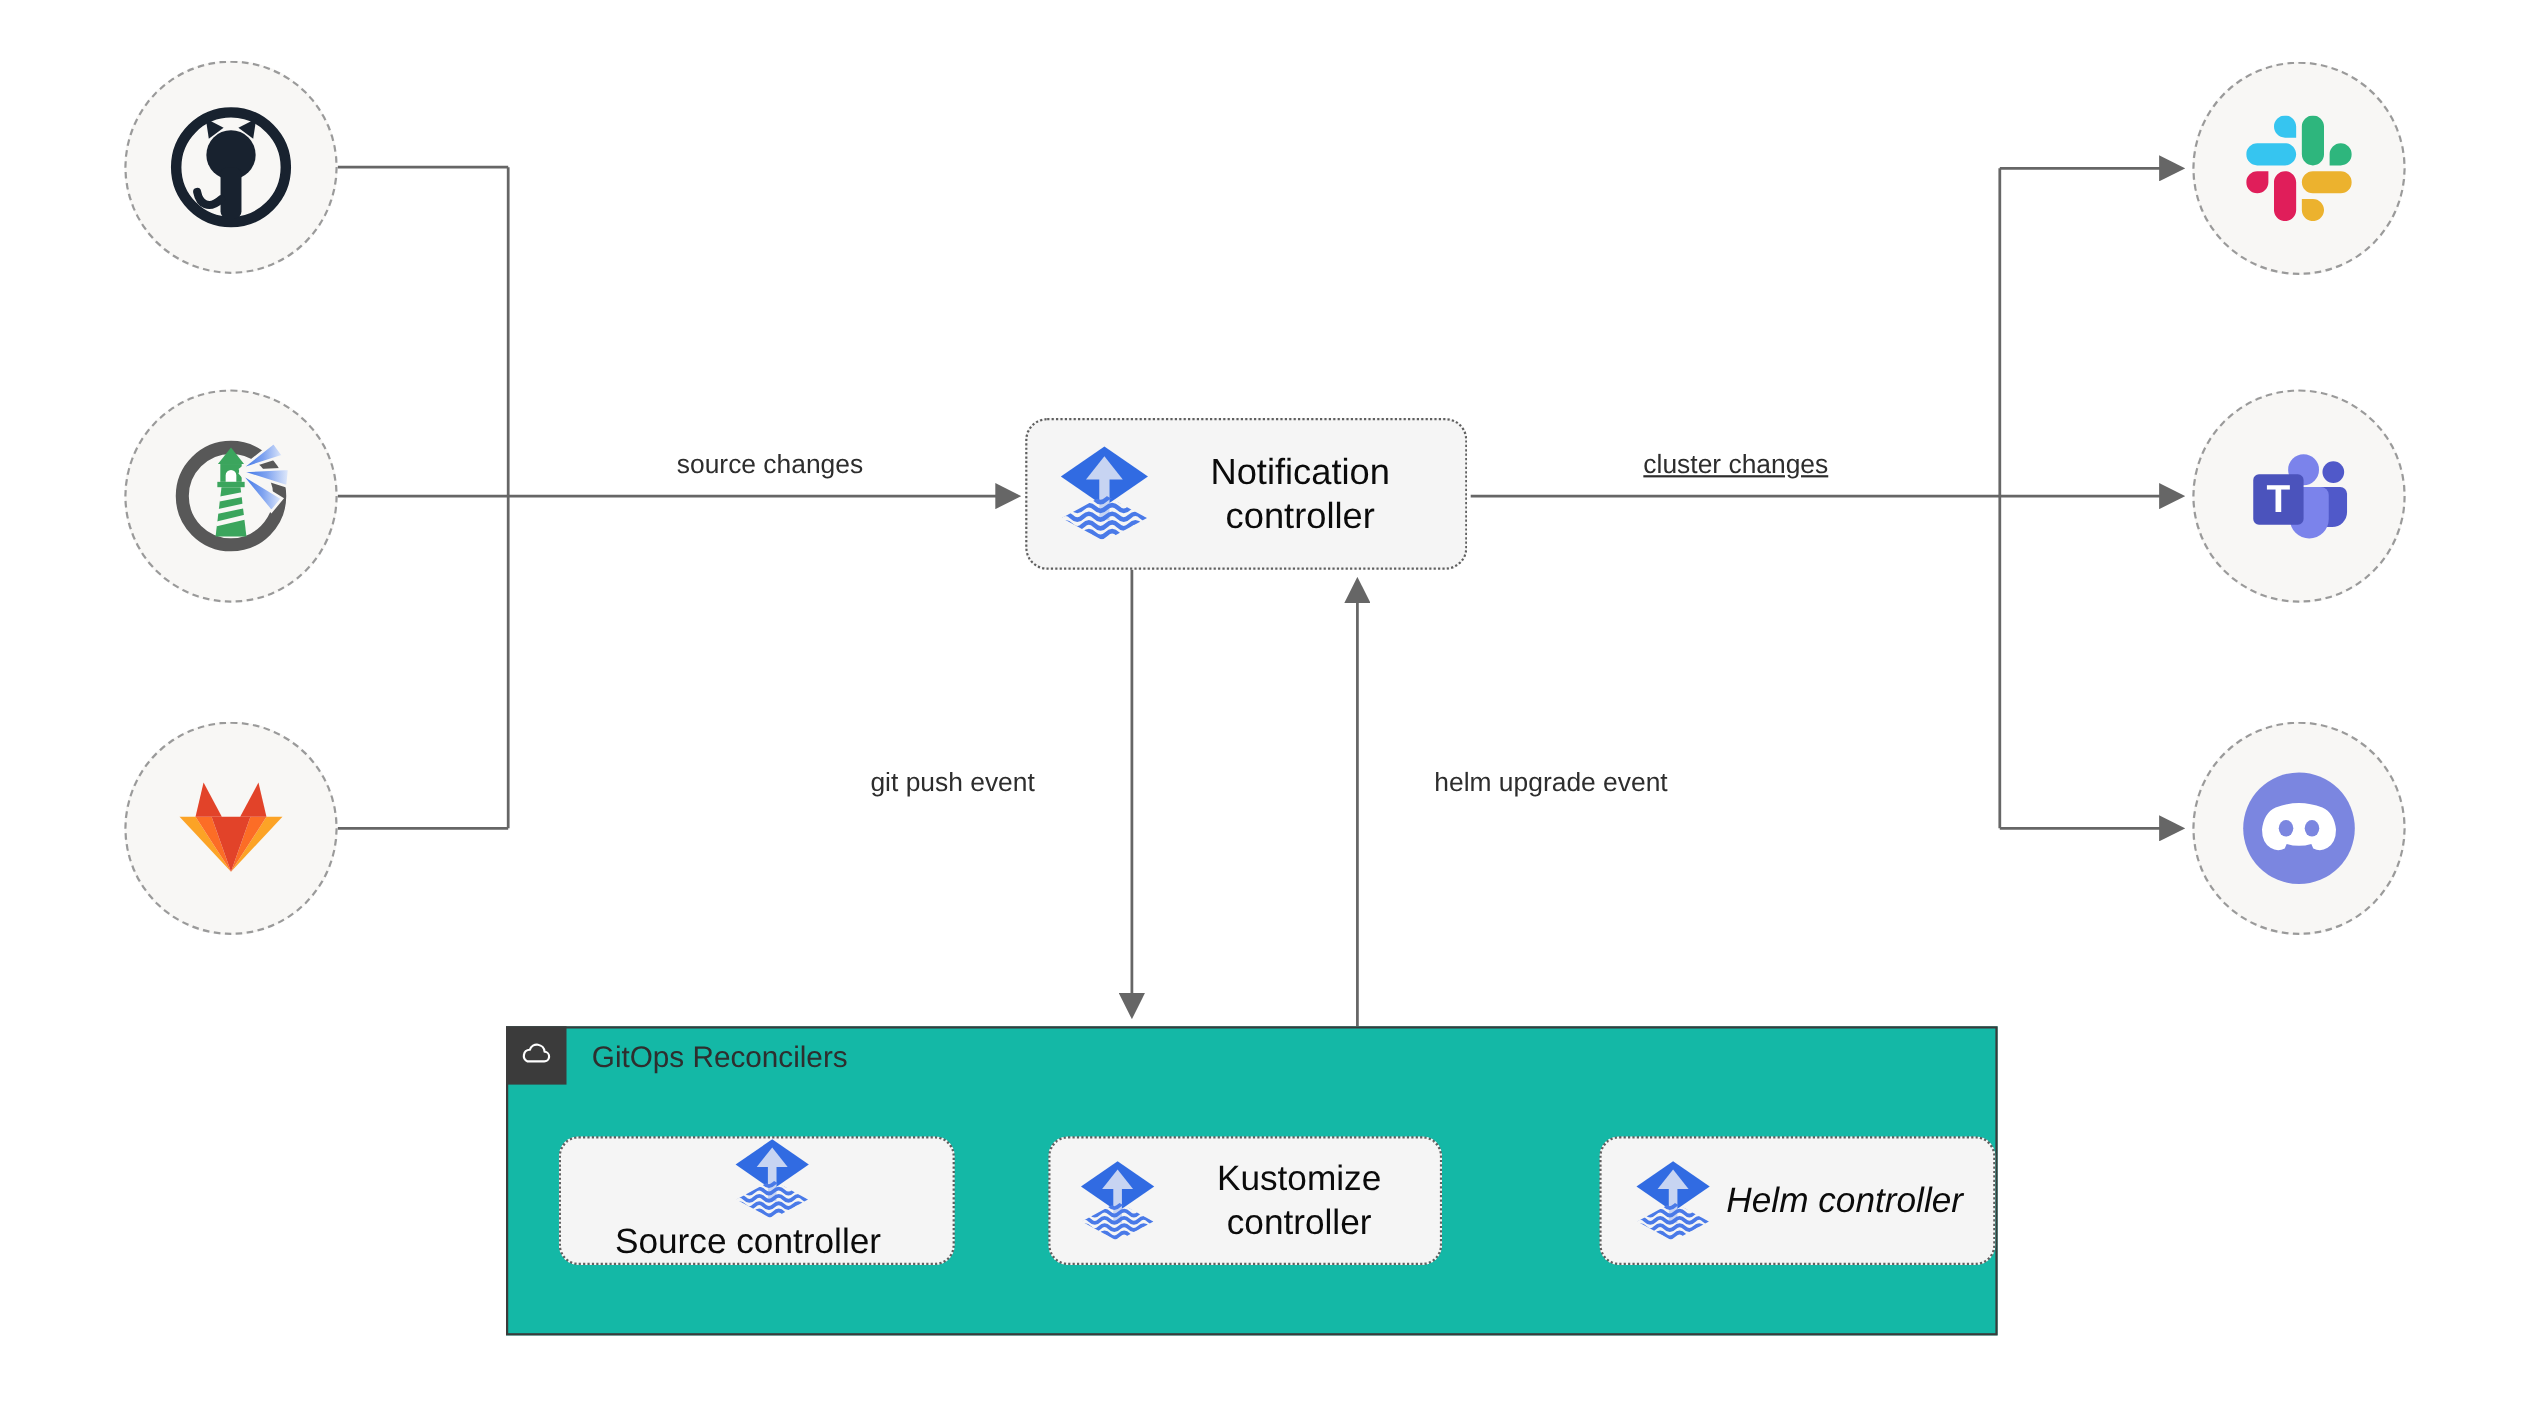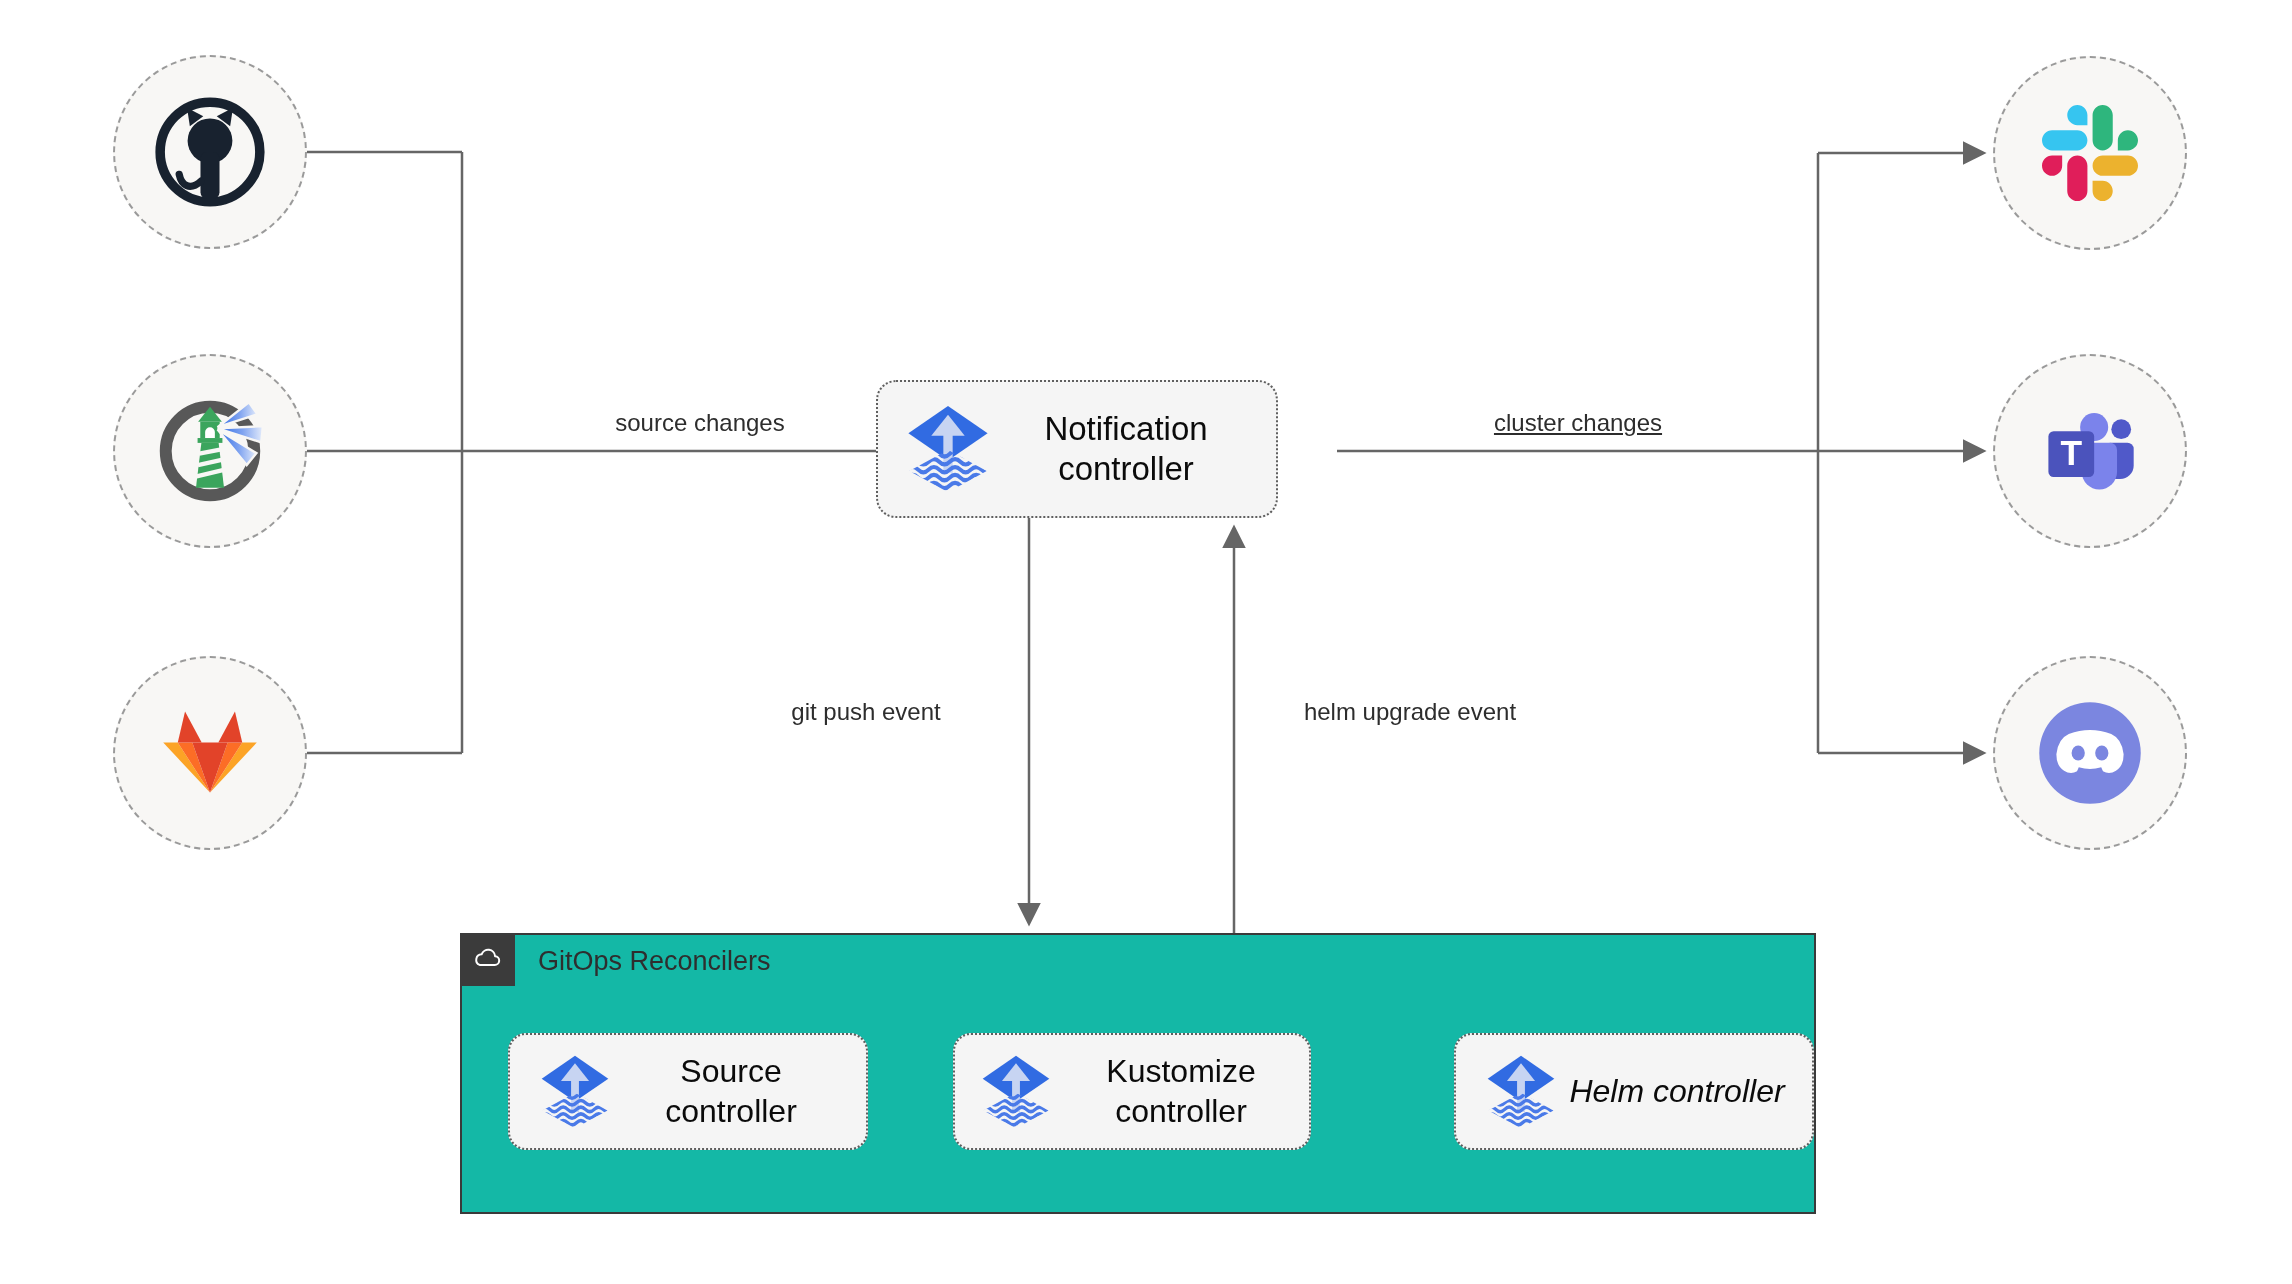--- a/index.html
+++ b/index.html
@@ -164,21 +164,21 @@
 
   <div class="node-circle" style="left:1993px;top:656px;">
     <svg width="118" height="118" viewBox="0 0 100 100">
       <circle cx="50" cy="50" r="43" fill="#7b86e0"></circle>
       <path d="M32 34 Q50 27 68 34 Q77 38 78.5 51 Q78.5 61 72 65 Q66.5 68.5 61 65.5 L59.5 62 Q50 65 40.5 62 L39 65.5 Q33.5 68.5 28 65 Q21.5 61 21.5 51 Q23 38 32 34 Z" fill="#ffffff"></path>
       <ellipse cx="40" cy="50" rx="5.6" ry="6.4" fill="#7b86e0"></ellipse>
       <ellipse cx="60" cy="50" rx="5.6" ry="6.4" fill="#7b86e0"></ellipse>
     </svg>
   </div>
 
-  <div class="ctrl-box" style="left:876px;top:380px;width:402px;height:138px;border-radius:20px;">
+  <div class="ctrl-box" style="left:932px;top:380px;width:402px;height:138px;border-radius:20px;">
     <div class="flux-wrap" style="margin-left:26px;">
       <svg width="88" height="88" viewBox="0 0 100 100">
           <use href="#flux"></use>
         </svg>
     </div>
     <div class="ctrl-label">Notification controller</div>
   </div>
 
   <div class="edge-label" style="left:700px;top:423px;">source changes</div>
   <div class="edge-label" style="left:1578px;top:423px;text-decoration:underline;">cluster changes</div>
@@ -186,21 +186,21 @@
   <div class="edge-label" style="left:1410px;top:712px;">helm upgrade event</div>
 
   <div class="group-box">
     <div class="group-badge">
       <svg width="34" height="34" viewBox="0 0 24 24">
         <path d="M6.8 16.2 h10.5 a3.1 3.1 0 0 0 0.4 -6.2 a4.9 4.9 0 0 0 -9.5 -1.3 a3.9 3.9 0 0 0 -1.4 7.5 z" fill="none" stroke="#ffffff" stroke-width="1.4" stroke-linejoin="round"></path>
       </svg>
     </div>
     <div class="group-label">GitOps Reconcilers</div>
 
-    <div class="ctrl-box" style="left:46px;top:98px;width:360px;height:117px;">
+    <div class="ctrl-box" style="left:46px;top:98px;width:360px;height:117px;flex-direction:column;">
       <div class="flux-wrap" style="margin-left:28px;">
         <svg width="74" height="74" viewBox="0 0 100 100">
             <use href="#flux"></use>
           </svg>
       </div>
       <div class="ctrl-label small">Source controller</div>
     </div>
 
     <div class="ctrl-box" style="left:491px;top:98px;width:358px;height:117px;gap:16px;">
       <div class="flux-wrap" style="margin-left:24px;">

